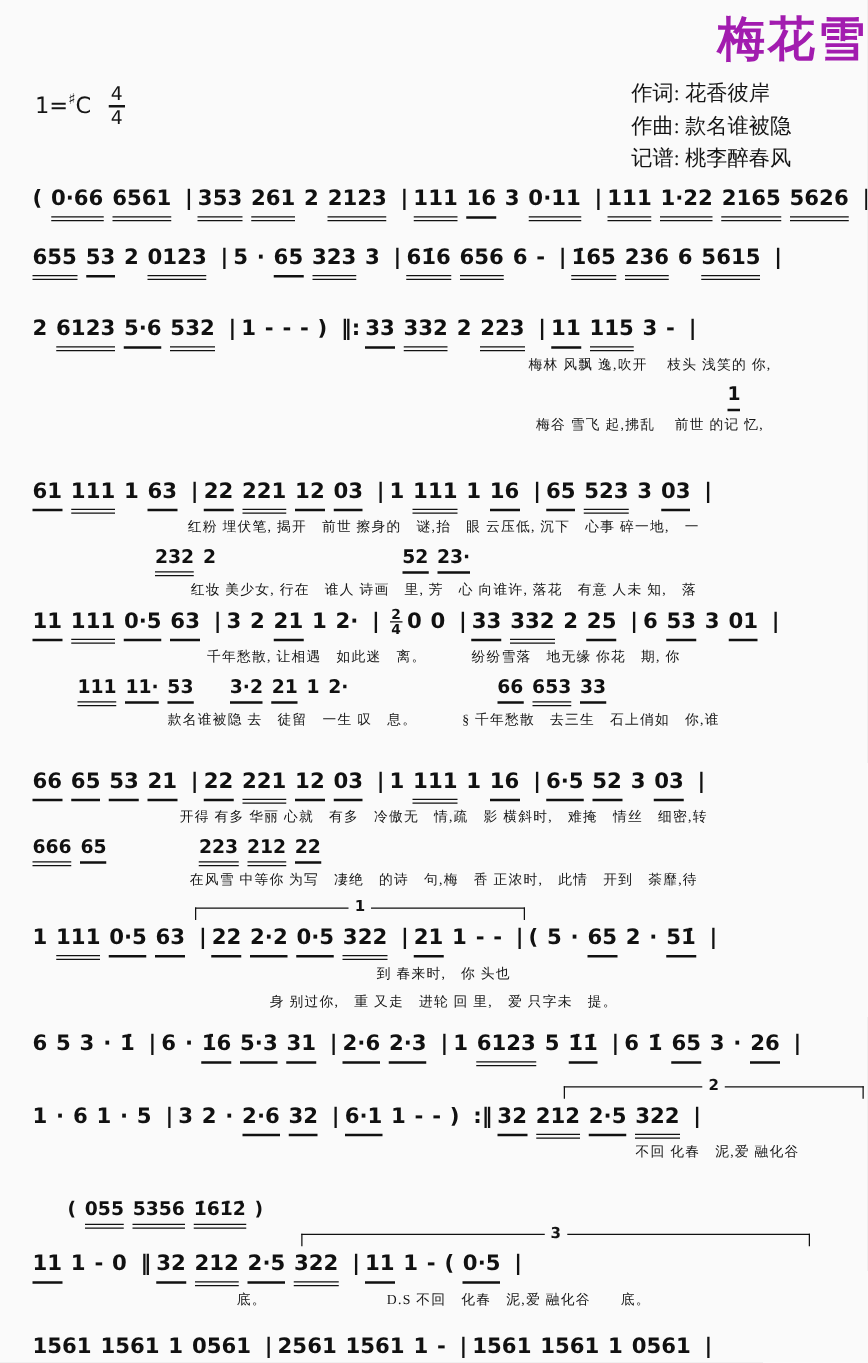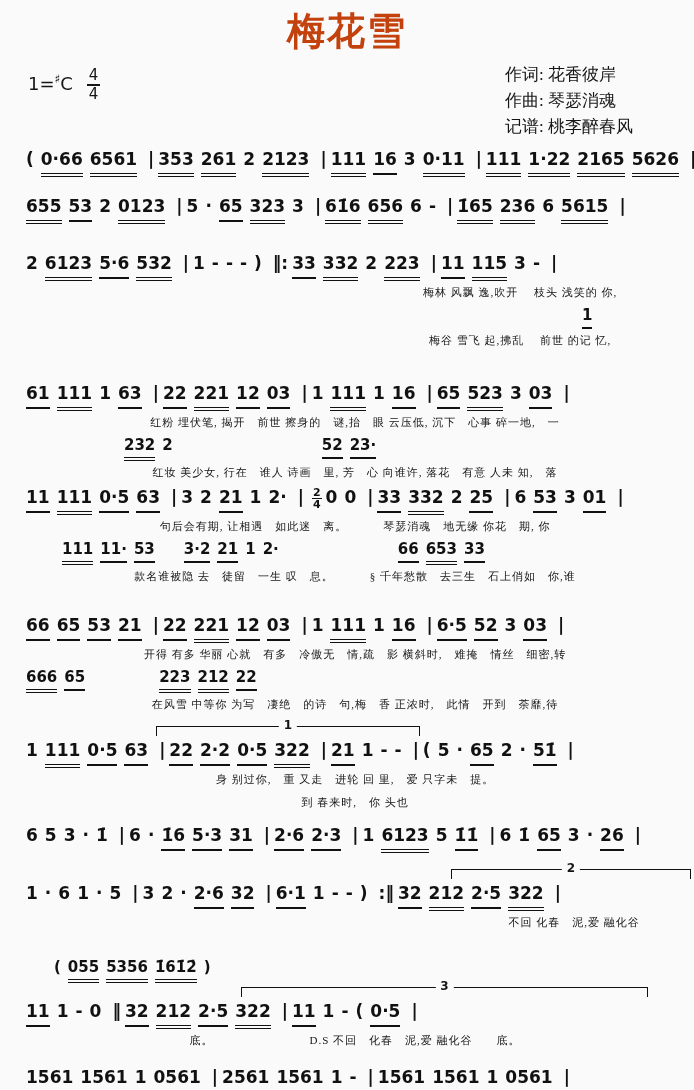--- a/index.html
+++ b/index.html
@@ -5,23 +5,23 @@
   html,body{margin:0;padding:0;background:#e8e8e8;}
   .page{
     width:694px;height:1090px;overflow:hidden;position:relative;
     background:#fafafa;color:#151515;
     font-family:"Liberation Sans",sans-serif;
     margin:0 auto;
   }
   
   .hdr{position:relative;height:128px;}
   .hdr h1{
-    margin:6px 0 0 0;text-align:center;
+    margin:6px 0 0 0;text-align:right;
     font-family:"Liberation Serif",serif;
-    font-size:38px;font-weight:bold;letter-spacing:2px;color:#c2410c;
+    font-size:38px;font-weight:bold;letter-spacing:2px;color:#a21caf;
   }
   .singer{
     text-align:center;font-size:17px;margin-top:4px;
     font-family:"Liberation Serif",serif;letter-spacing:1px;
   }
   .keysig{
     position:absolute;left:28px;top:62px;
     font-size:18px;font-weight:normal;font-family:"DejaVu Sans",sans-serif;
   }
   .keysig .sharp{font-size:12px;vertical-align:super;}
@@ -87,21 +87,21 @@
     <h1>梅花雪</h1>
     <div class="keysig">
       <span><span>1=</span><span class="sharp">♯</span><span>C</span></span>
       <span class="frac">
         <span class="top">4</span>
         <span class="bot">4</span>
       </span>
     </div>
     <div class="credits">
       <div><span>作词:</span> <span>花香彼岸</span></div>
-      <div><span>作曲:</span> <span>琴瑟消魂</span></div>
+      <div><span>作曲:</span> <span>款名谁被隐</span></div>
       <div><span>记谱:</span> <span>桃李醉春风</span></div>
     </div>
   </header>
 
   <main id="score">
       <div class="system sys-1">
         <div class="noteline notes"><span class="tok">(</span><span class="tok u2">0·66</span><span class="tok u2">6561</span><span class="tok bar">|</span><span class="tok u2">353</span><span class="tok u2">261</span><span class="tok">2</span><span class="tok u2">2123</span><span class="tok bar">|</span><span class="tok u2">111</span><span class="tok u1">16</span><span class="tok">3</span><span class="tok u2">0·11</span><span class="tok bar">|</span><span class="tok u2">111</span><span class="tok u2">1·22</span><span class="tok u2">2165</span><span class="tok u2">5626</span><span class="tok bar">|</span></div>
       </div>
       <div class="system sys-2">
         <div class="noteline notes"><span class="tok u2">655</span><span class="tok u1">53</span><span class="tok">2</span><span class="tok u2">0123</span><span class="tok bar">|</span><span class="tok">5</span><span class="tok">·</span><span class="tok u1">65</span><span class="tok u2">323</span><span class="tok">3</span><span class="tok bar">|</span><span class="tok u2">61̇6</span><span class="tok u2">656</span><span class="tok">6</span><span class="tok">-</span><span class="tok bar">|</span><span class="tok u2">1̇65</span><span class="tok u2">236</span><span class="tok">6</span><span class="tok u2">5615</span><span class="tok bar">|</span></div>
@@ -113,37 +113,37 @@
         <div class="ln lyric">梅谷 雪飞 起,拂乱　 前世 的记 忆,</div>
       </div>
       <div class="system sys-4">
         <div class="noteline notes"><span class="tok u1">61</span><span class="tok u2">111</span><span class="tok">1</span><span class="tok u1">63</span><span class="tok bar">|</span><span class="tok u1">22</span><span class="tok u2">221</span><span class="tok u1">12</span><span class="tok u1">03</span><span class="tok bar">|</span><span class="tok">1</span><span class="tok u2">111</span><span class="tok">1</span><span class="tok u1">16</span><span class="tok bar">|</span><span class="tok u1">65</span><span class="tok u2">523</span><span class="tok">3</span><span class="tok u1">03</span><span class="tok bar">|</span></div>
         <div class="ln lyric">红粉 埋伏笔, 揭开　前世 擦身的　谜,抬　眼 云压低, 沉下　心事 碎一地,　一</div>
         <div class="noteline ln alt"><span class="tok u2">232</span><span class="tok">2</span><span class="tok">　　　　　　　　　</span><span class="tok u1">52</span><span class="tok u1">23·</span></div>
         <div class="ln lyric">红妆 美少女, 行在　谁人 诗画　里, 芳　心 向谁许, 落花　有意 人未 知,　落</div>
       </div>
       <div class="system sys-5">
         <div class="noteline notes"><span class="tok u1">11</span><span class="tok u2">111</span><span class="tok u1">0·5</span><span class="tok u1">63</span><span class="tok bar">|</span><span class="tok">3</span><span class="tok">2</span><span class="tok u1">21</span><span class="tok">1</span><span class="tok">2·</span><span class="tok bar">|</span><span class="tok meter"><span class="top">2</span><span class="bot">4</span></span><span class="tok">0</span><span class="tok">0</span><span class="tok bar">|</span><span class="tok u1">33</span><span class="tok u2">332</span><span class="tok">2</span><span class="tok u1">25</span><span class="tok bar">|</span><span class="tok">6</span><span class="tok u1">53</span><span class="tok">3</span><span class="tok u1">01</span><span class="tok bar">|</span></div>
-        <div class="ln lyric">句后会有期, 让相遇　如此迷　离。　　　琴瑟消魂　地无缘 你花　期, 你</div>
+        <div class="ln lyric">千年愁散, 让相遇　如此迷　离。　　　纷纷雪落　地无缘 你花　期, 你</div>
         <div class="noteline ln alt"><span class="tok u2">111</span><span class="tok u1">11·</span><span class="tok u1">53</span><span class="tok">　</span><span class="tok u1">3·2</span><span class="tok u1">21</span><span class="tok">1</span><span class="tok">2·</span><span class="tok">　　　　　　　</span><span class="tok u1">66</span><span class="tok u2">653</span><span class="tok u1">33</span></div>
         <div class="ln lyric">款名谁被隐 去　徒留　一生 叹　息。　　　§ 千年愁散　去三生　石上俏如　你,谁</div>
       </div>
       <div class="system sys-6">
         <div class="noteline notes"><span class="tok u1">66</span><span class="tok u1">65</span><span class="tok u1">53</span><span class="tok u1">21</span><span class="tok bar">|</span><span class="tok u1">22</span><span class="tok u2">221</span><span class="tok u1">12</span><span class="tok u1">03</span><span class="tok bar">|</span><span class="tok">1</span><span class="tok u2">111</span><span class="tok">1</span><span class="tok u1">16</span><span class="tok bar">|</span><span class="tok u1">6·5</span><span class="tok u1">52</span><span class="tok">3</span><span class="tok u1">03</span><span class="tok bar">|</span></div>
         <div class="ln lyric">开得 有多 华丽 心就　有多　冷傲无　情,疏　影 横斜时,　难掩　情丝　细密,转</div>
         <div class="noteline ln alt"><span class="tok u2">666</span><span class="tok u1">65</span><span class="tok">　　　　</span><span class="tok u2">223</span><span class="tok u2">212</span><span class="tok u1">22</span></div>
         <div class="ln lyric">在风雪 中等你 为写　凄绝　的诗　句,梅　香 正浓时,　此情　开到　荼靡,待</div>
       </div>
       <div class="system sys-7">
         <div class="volta">
           <span class="num">1</span>
         </div>
         <div class="noteline notes"><span class="tok">1</span><span class="tok u2">111</span><span class="tok u1">0·5</span><span class="tok u1">63</span><span class="tok bar">|</span><span class="tok u1">22</span><span class="tok u1">2·2</span><span class="tok u1">0·5</span><span class="tok u2">322</span><span class="tok bar">|</span><span class="tok u1">21</span><span class="tok">1</span><span class="tok">-</span><span class="tok">-</span><span class="tok bar">|</span><span class="tok">(</span><span class="tok">5</span><span class="tok">·</span><span class="tok u1">65</span><span class="tok">2</span><span class="tok">·</span><span class="tok u1">51̇</span><span class="tok bar">|</span></div>
+        <div class="ln lyric">到 春来时,　你 头也</div>
         <div class="ln lyric">身 别过你,　重 又走　进轮 回 里,　爱 只字未　提。</div>
-        <div class="ln lyric">到 春来时,　你 头也</div>
       </div>
       <div class="system sys-8">
         <div class="noteline notes"><span class="tok">6</span><span class="tok">5</span><span class="tok">3</span><span class="tok">·</span><span class="tok">1̇</span><span class="tok bar">|</span><span class="tok">6</span><span class="tok">·</span><span class="tok u1">1̇6</span><span class="tok u1">5·3</span><span class="tok u1">31</span><span class="tok bar">|</span><span class="tok u1">2·6</span><span class="tok u1">2·3</span><span class="tok bar">|</span><span class="tok">1</span><span class="tok u2">6123</span><span class="tok">5</span><span class="tok u1">1̇1̇</span><span class="tok bar">|</span><span class="tok">6</span><span class="tok">1̇</span><span class="tok u1">65</span><span class="tok">3</span><span class="tok">·</span><span class="tok u1">26</span><span class="tok bar">|</span></div>
       </div>
       <div class="system sys-9">
         <div class="volta">
           <span class="num">2</span>
         </div>
         <div class="noteline notes"><span class="tok">1</span><span class="tok">·</span><span class="tok">6</span><span class="tok">1</span><span class="tok">·</span><span class="tok">5</span><span class="tok bar">|</span><span class="tok">3</span><span class="tok">2</span><span class="tok">·</span><span class="tok u1">2·6</span><span class="tok u1">32</span><span class="tok bar">|</span><span class="tok u1">6·1</span><span class="tok">1</span><span class="tok">-</span><span class="tok">-</span><span class="tok">)</span><span class="tok bar">:‖</span><span class="tok u1">32</span><span class="tok u2">212</span><span class="tok u1">2·5</span><span class="tok u2">322</span><span class="tok bar">|</span></div>
         <div class="ln lyric">不回 化春　泥,爱 融化谷</div>

